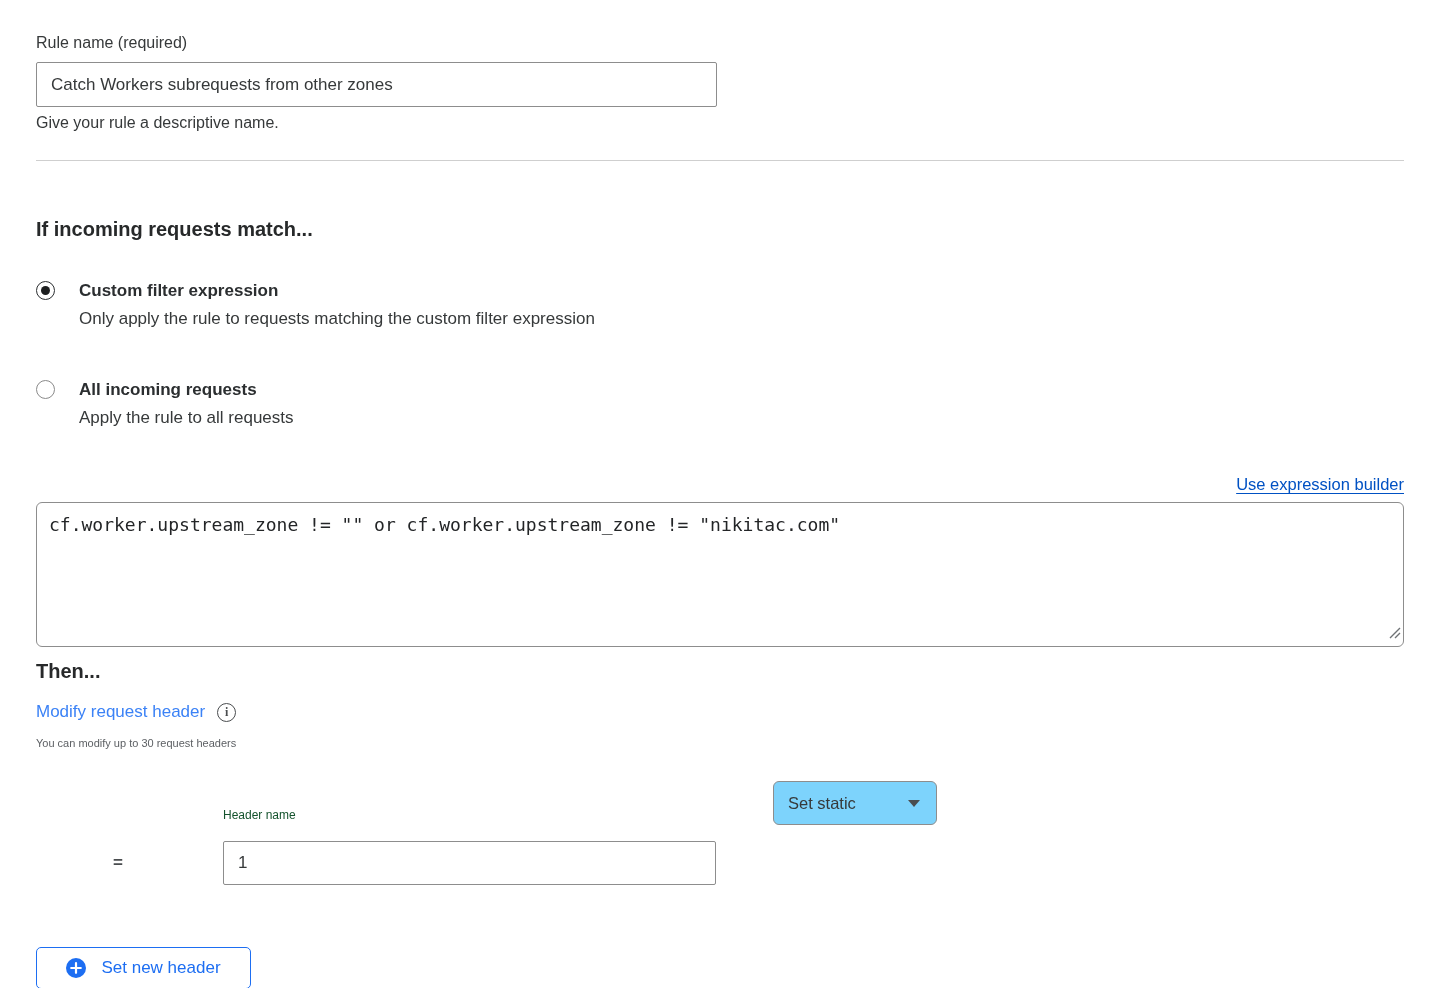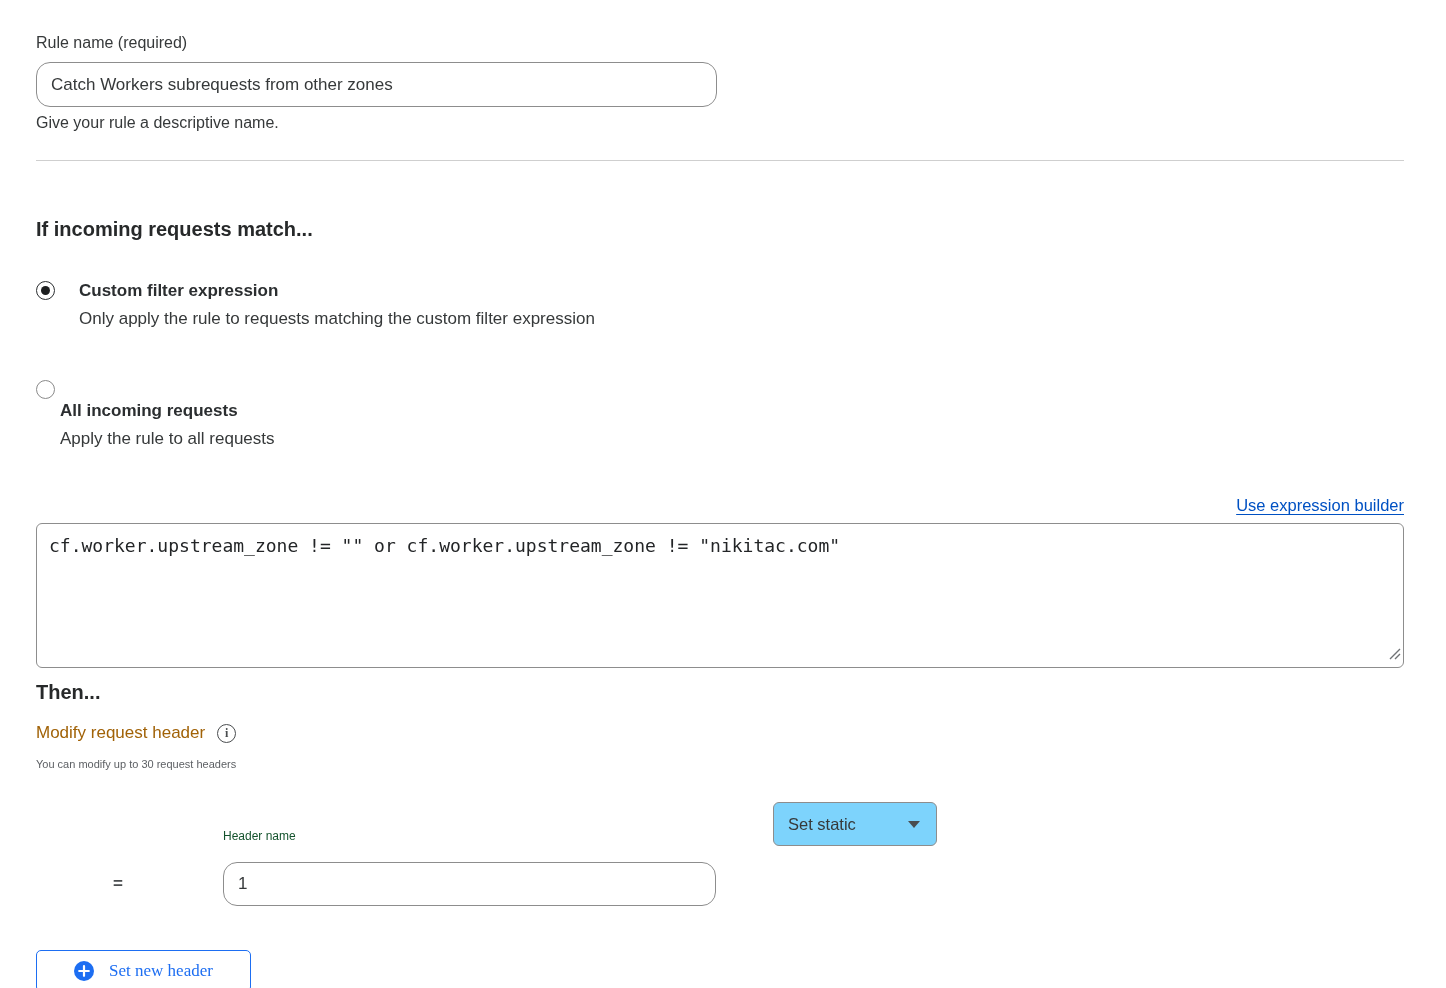--- a/index.html
+++ b/index.html
@@ -12,36 +12,36 @@
   .page { padding: 33px 42px 0 36px; }
 
   
   .field-label { font-size: 16px; line-height: 20px; color: #36393a; }
   .text-input {
     display: block;
     font-family: "Liberation Sans", sans-serif;
     font-size: 17px;
     color: #36393a;
     border: 1px solid #8d8d8d;
-    border-radius: 14px;
+    border-radius: 2px;
     background: #fff;
     padding: 0 14px;
     outline: none;
   }
   .rule-name-input { margin-top: 9px; width: 681px; height: 45px; }
   .helper-dark { margin-top: 6px; font-size: 16px; line-height: 20px; color: #36393a; }
 
   .divider { border: none; height: 1px; background: #cfcfcf; margin-top: 27px; }
 
   
   .section-heading { margin-top: 56px; font-size: 20px; line-height: 25px; font-weight: 700; color: #27292a; }
 
   .radio-option { display: flex; align-items: flex-start; cursor: pointer; }
   .radio-option.first { margin-top: 37px; }
-  .radio-option.second { margin-top: 47px; flex-direction: column; }
+  .radio-option.second { margin-top: 47px; }
   .radio-circle {
     flex: 0 0 auto;
     width: 19px; height: 19px;
     border-radius: 50%;
     border: 1.5px solid #8a8a8a;
     margin-top: 2px;
     position: relative;
     background: #fff;
   }
   .radio-circle.checked { border-color: #2b2e30; }
@@ -83,21 +83,21 @@
     outline: none;
     background: #fff;
     white-space: pre-wrap;
     overflow: hidden;
   }
   .resize-handle { position: absolute; right: 3px; bottom: 4px; pointer-events: none; }
 
   
   .then-heading { margin-top: 12px; font-size: 20px; line-height: 25px; font-weight: 700; color: #27292a; }
   .action-row { margin-top: 17px; display: flex; align-items: center; }
-  .action-label { font-size: 17px; line-height: 22px; color: #a16207; }
+  .action-label { font-size: 17px; line-height: 22px; color: #3b82f6; }
   .info-icon {
     margin-left: 12px;
     width: 19px; height: 19px;
     border: 1.4px solid #4a4d4f;
     border-radius: 50%;
     display: inline-flex;
     align-items: center;
     justify-content: center;
     font-size: 12px;
     font-weight: 600;
@@ -131,31 +131,31 @@
   .chevron-down {
     width: 0; height: 0;
     border-left: 6px solid transparent;
     border-right: 6px solid transparent;
     border-top: 7px solid #4a4d4f;
   }
   .grid-input { width: 100%; height: 44px; }
   .equals-sign { font-size: 17px; font-weight: 700; color: #4a4d4f; text-align: center; }
 
   .set-header-button {
-    margin-top: 44px;
+    margin-top: 62px;
     width: 215px; height: 42px;
     background: #fff;
     border: 1px solid #1d6ef2;
     border-radius: 5px;
     display: flex;
     align-items: center;
     justify-content: center;
     gap: 15px;
     cursor: pointer;
-    font-family: Liberation Serif, serif;
+    font-family: Liberation Sans, sans-serif;
   }
   .set-header-button .btn-label { font-size: 17px; color: #1d6ef2; font-weight: 500; }
   .plus-icon { width: 20px; height: 20px; display: block; }
 </style>
 </head>
 <body>
 
 <div class="page">
 
   <div class="field-label">Rule name (required)</div>

